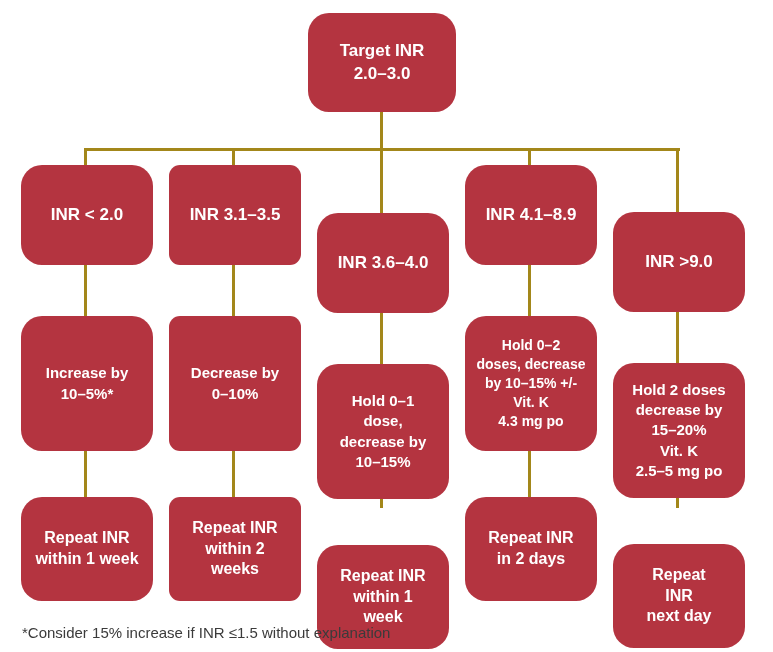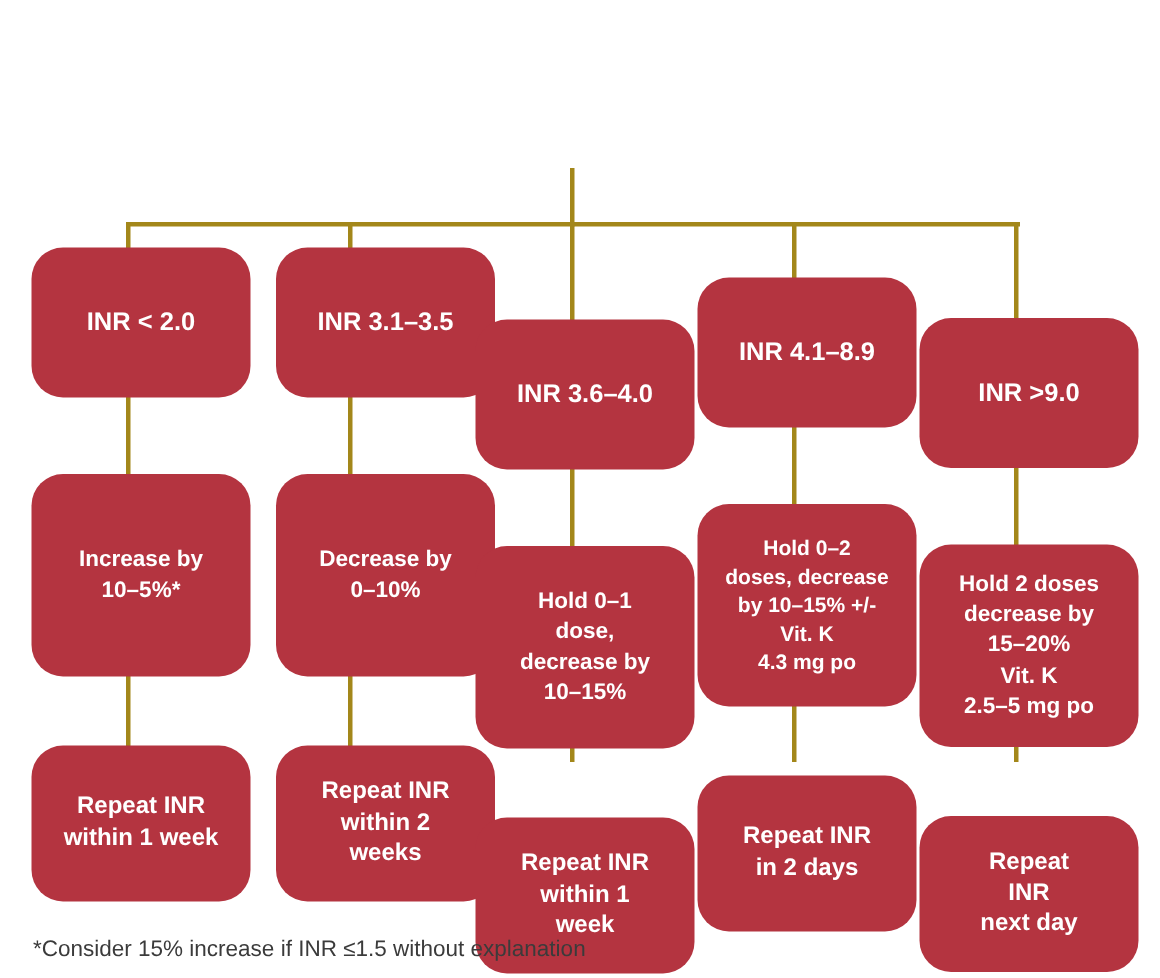--- a/index.html
+++ b/index.html
@@ -50,25 +50,25 @@
     white-space: pre-line;
     line-height: 1.3;
     padding: 4px;
   }
   .node.root { left: 308px; top: 13px; width: 148px; height: 99px; font-size: 17px; }
   .node.category { top: 165px; height: 100px; font-size: 17px; }
   .node.action   { top: 316px; height: 135px; font-size: 15px; line-height: 1.35; }
   .node.action.small { font-size: 14px; }
   .node.followup { top: 497px; height: 104px; font-size: 16px; }
   .col { position: absolute; width: 130px; }
-  .col .node { width: 146px; }
+  .col .node { width: 132px; }
   .col.c1 .node { left: 21px; }
-  .col.c2 .node { left: 184px; }
+  .col.c2 .node { left: 169px; border-radius: 11px; }
   .col.c3 .node { left: 317px; margin-top: 48px; }
-  .col.c4 .node { left: 465px; margin-top: 20px; }
+  .col.c4 .node { left: 465px; }
   .col.c5 .node { left: 613px; margin-top: 47px; }
   
   .footnote {
     position: absolute;
     left: 22px;
     top: 624px;
     font-size: 15px;
     color: var(--color-footnote_text);
     z-index: 1;
     text-align: center;
@@ -80,20 +80,22 @@
 <div class="canvas">
 
   <div class="line root-stem"></div>
   <div class="line hbar"></div>
   <div class="line stem c1"></div>
   <div class="line stem c2"></div>
   <div class="line stem c3"></div>
   <div class="line stem c4"></div>
   <div class="line stem c5"></div>
 
+  <div class="node root">Target INR
+2.0–3.0</div>
 
   <div class="col c1">
     <div class="node category">INR &lt; 2.0</div>
     <div class="node action">Increase by
 10–5%*</div>
     <div class="node followup">Repeat INR
 within 1 week</div>
   </div>
 
   <div class="col c2">

